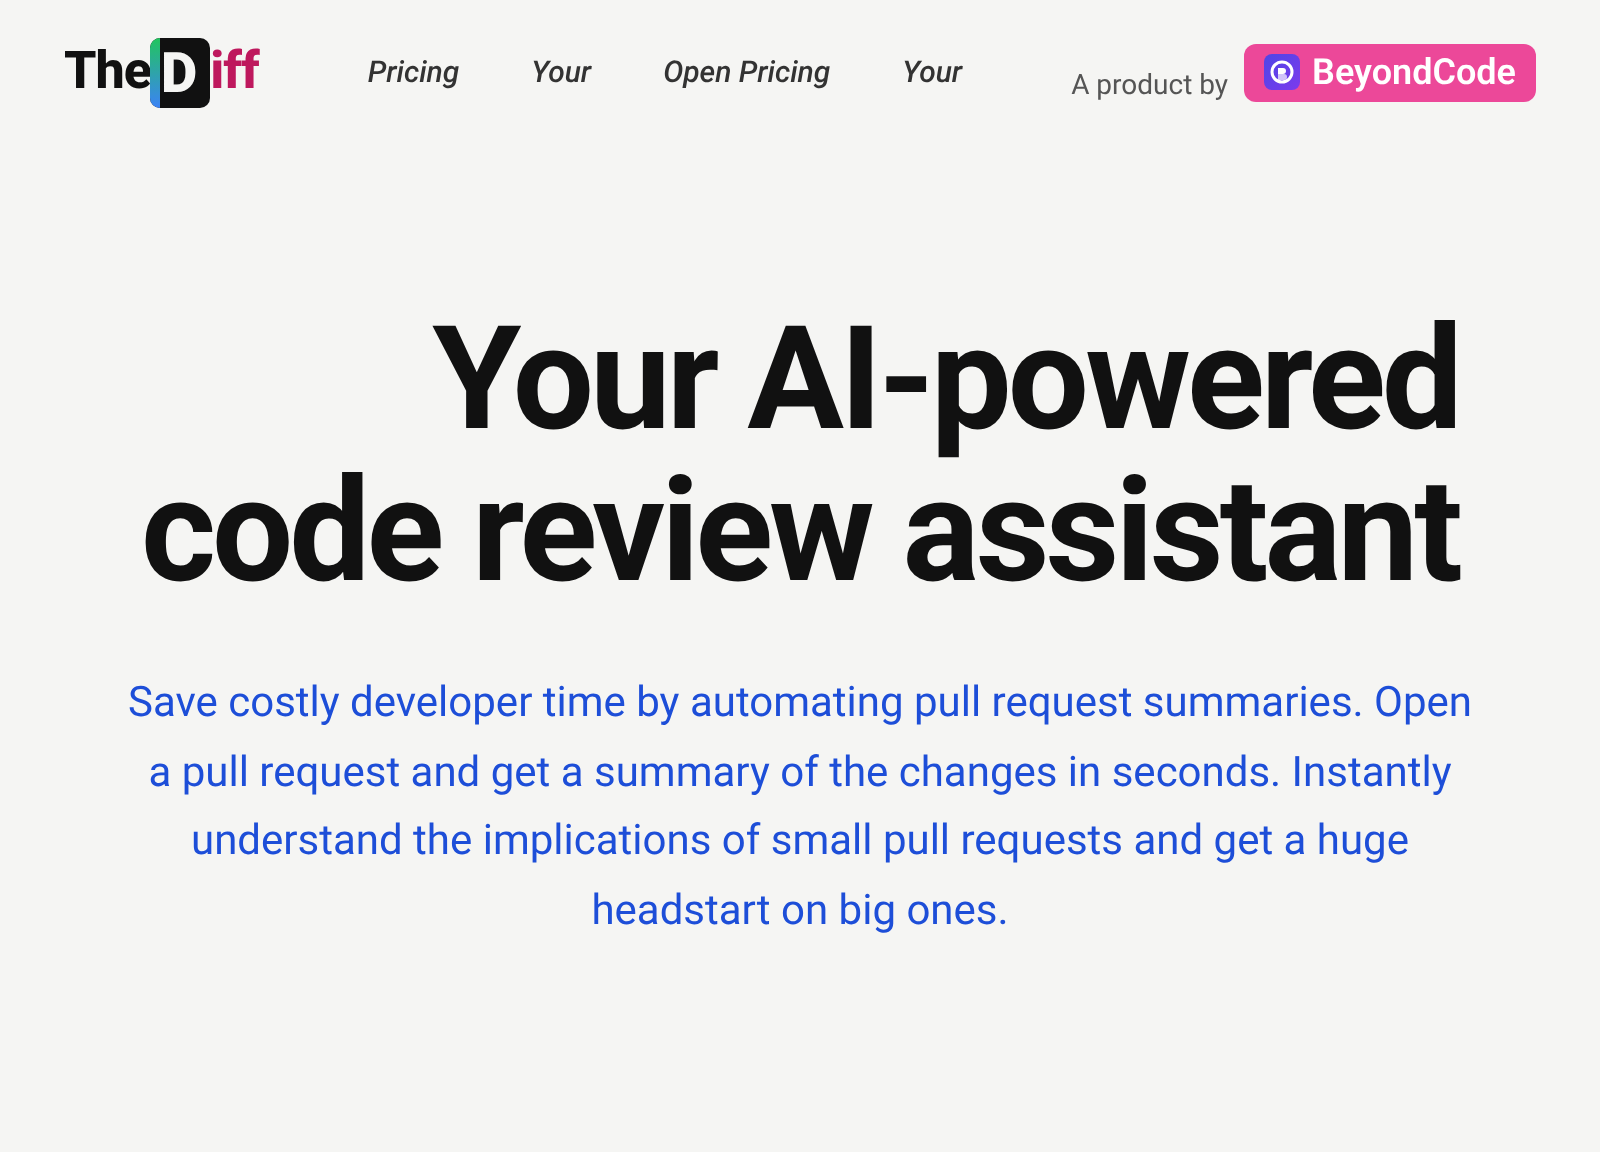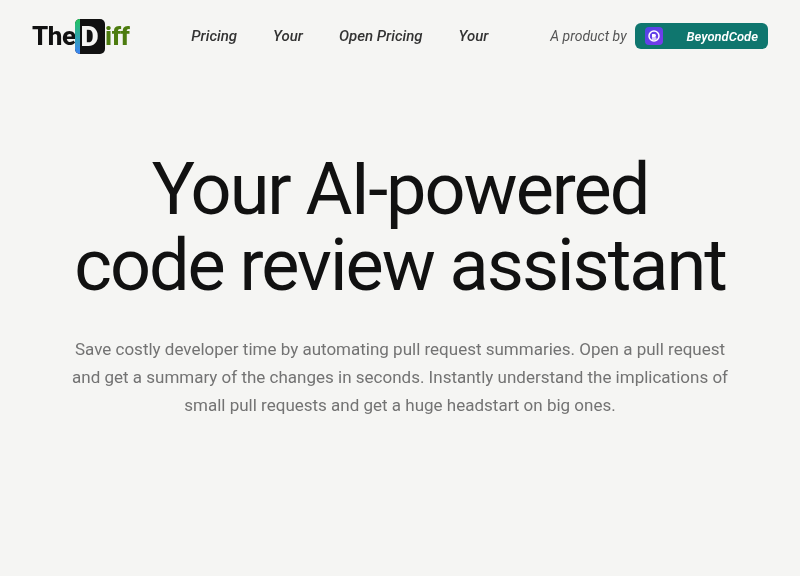--- a/index.html
+++ b/index.html
@@ -47,55 +47,54 @@
       color: #111;
     }
 
     .logo-d-wrapper {
       display: inline-flex;
       align-items: center;
       position: relative;
     }
 
     .logo-iff {
-      color: #4d7c0f;
+      color: #be185d;
     }
 
     nav {
       display: flex;
       align-items: center;
       gap: 36px;
       font-style: italic;
     }
 
     nav a {
       text-decoration: none;
       color: #333;
       font-size: 15px;
       font-weight: 500;
     }
 
     .product-by {
       display: flex;
-      align-items: center;
+      align-items: flex-end;
       gap: 8px;
       font-size: 14px;
       color: #555;
-      font-style: italic;
     }
 
     .beyondcode-logo {
       display: flex;
       align-items: center;
-      gap: 24px;
-      background-color: #0f766e;
+      gap: 6px;
+      background-color: #ec4899;
       border-radius: 6px;
       padding: 4px 10px;
       color: #fff;
-      font-size: 13px;
+      font-size: 18px;
       font-weight: 600;
     }
 
     .bc-icon {
       width: 18px;
       height: 18px;
       background: linear-gradient(135deg, #4f46e5 0%, #7c3aed 100%);
       border-radius: 4px;
       display: flex;
       align-items: center;
@@ -109,32 +108,33 @@
     main {
       display: flex;
       flex-direction: column;
       align-items: center;
       text-align: center;
       padding: 80px 40px 60px;
     }
 
     .hero-title {
       font-size: 72px;
-      font-weight: 400;
+      font-weight: 700;
       line-height: 1.05;
       letter-spacing: -2px;
       color: #111;
       max-width: 780px;
       margin-bottom: 32px;
+      text-align: right;
     }
 
     .hero-description {
-      font-size: 17px;
+      font-size: 21px;
       line-height: 1.65;
-      color: #737373;
+      color: #1d4ed8;
       max-width: 680px;
       font-weight: 400;
     }
   </style>
 </head>
 <body>
 
 <header>
   <a class="logo" href="#">
     <div class="logo-text">

